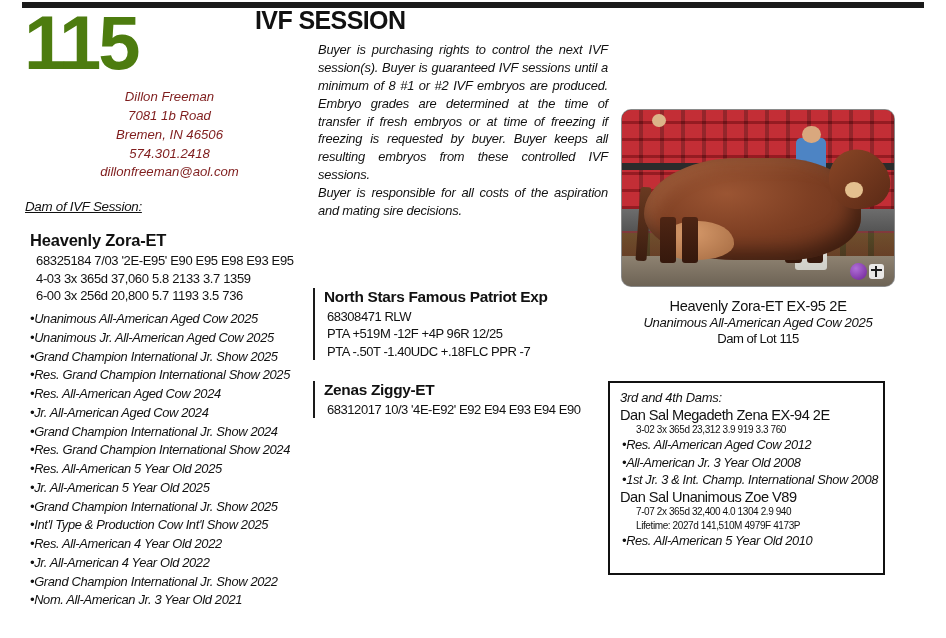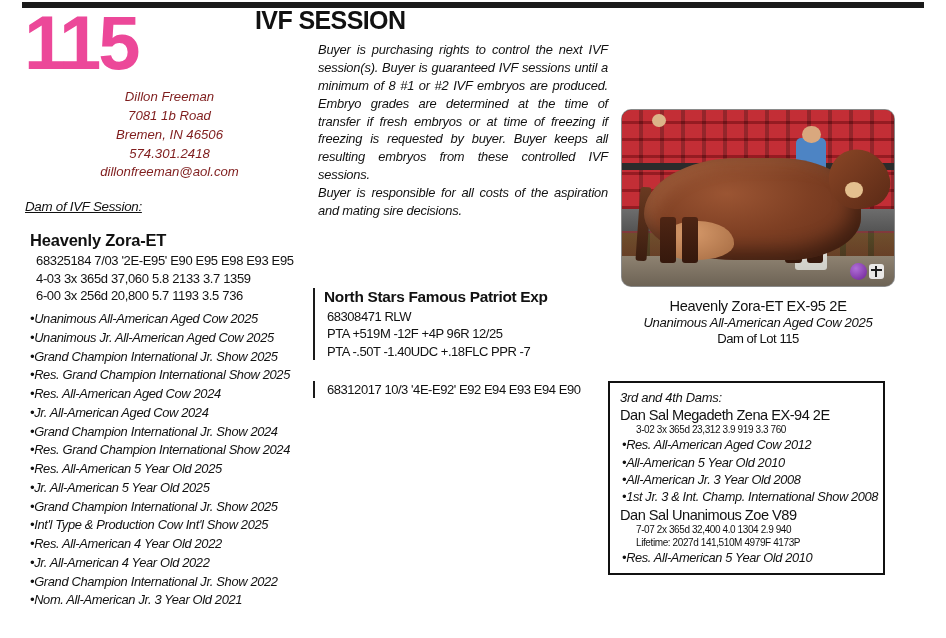--- a/index.html
+++ b/index.html
@@ -32,21 +32,21 @@
     position: absolute;
     left: 22px;
     top: 12px;
     width: 292px;
   }
   .lot-number {
     font-size: 76px;
     font-weight: bold;
     line-height: 0.82;
     letter-spacing: -3px;
-    color: #ec4899;
+    color: #4d7c0f;
     margin: 0 0 14px 2px;
   }
   .consignor {
     font-style: italic;
     font-size: 13.2px;
     line-height: 1.42;
     margin-left: 3px;
     color: #7f1d1d;
     text-align: center;
   }
@@ -401,20 +401,21 @@
 </div>
 
 <div class="sire-block sire-1">
   <div class="sire-name">North Stars Famous Patriot Exp</div>
   <div class="sire-line">68308471   RLW</div>
   <div class="sire-line">PTA +519M -12F +4P 96R 12/25</div>
   <div class="sire-line">PTA -.50T -1.40UDC +.18FLC PPR -7</div>
 </div>
 
 <div class="sire-block sire-2">
+  <div class="sire-name">Zenas Ziggy-ET</div>
   <div class="sire-line">68312017  10/3  '4E-E92'  E92 E94 E93 E94 E90</div>
 </div>
 
 <div class="photo-frame">
   <div class="ph-seats"></div>
   <div class="ph-railing"></div>
   <div class="ph-wall"></div>
   <div class="ph-green"></div>
   <div class="ph-lowseats"></div>
   <div class="ph-floor"></div>
@@ -449,21 +450,20 @@
   <div class="cap-2">Unanimous All-American Aged Cow 2025</div>
   <div class="cap-3">Dam of Lot 115</div>
 </div>
 
 <div class="dams-box">
   <div class="dams-title">3rd and 4th Dams:</div>
 
   <div class="dams-name">Dan Sal Megadeth Zena EX-94 2E</div>
   <div class="dams-data">3-02  3x  365d  23,312  3.9  919  3.3    760</div>
   <div class="dams-award">•Res. All-American Aged Cow 2012</div>
-  <div class="dams-award">•All-American 5 Year Old 2010</div>
   <div class="dams-award">•All-American Jr. 3 Year Old 2008</div>
   <div class="dams-award">•1st Jr. 3 &amp; Int. Champ. International Show 2008</div>
 
   <div class="dams-name">Dan Sal Unanimous Zoe V89</div>
   <div class="dams-data">7-07  2x  365d  32,400  4.0  1304  2.9  940</div>
   <div class="dams-data">Lifetime:  2027d  141,510M  4979F  4173P</div>
   <div class="dams-award">•Res. All-American 5 Year Old 2010</div>
 </div>
 
 </body></html>

